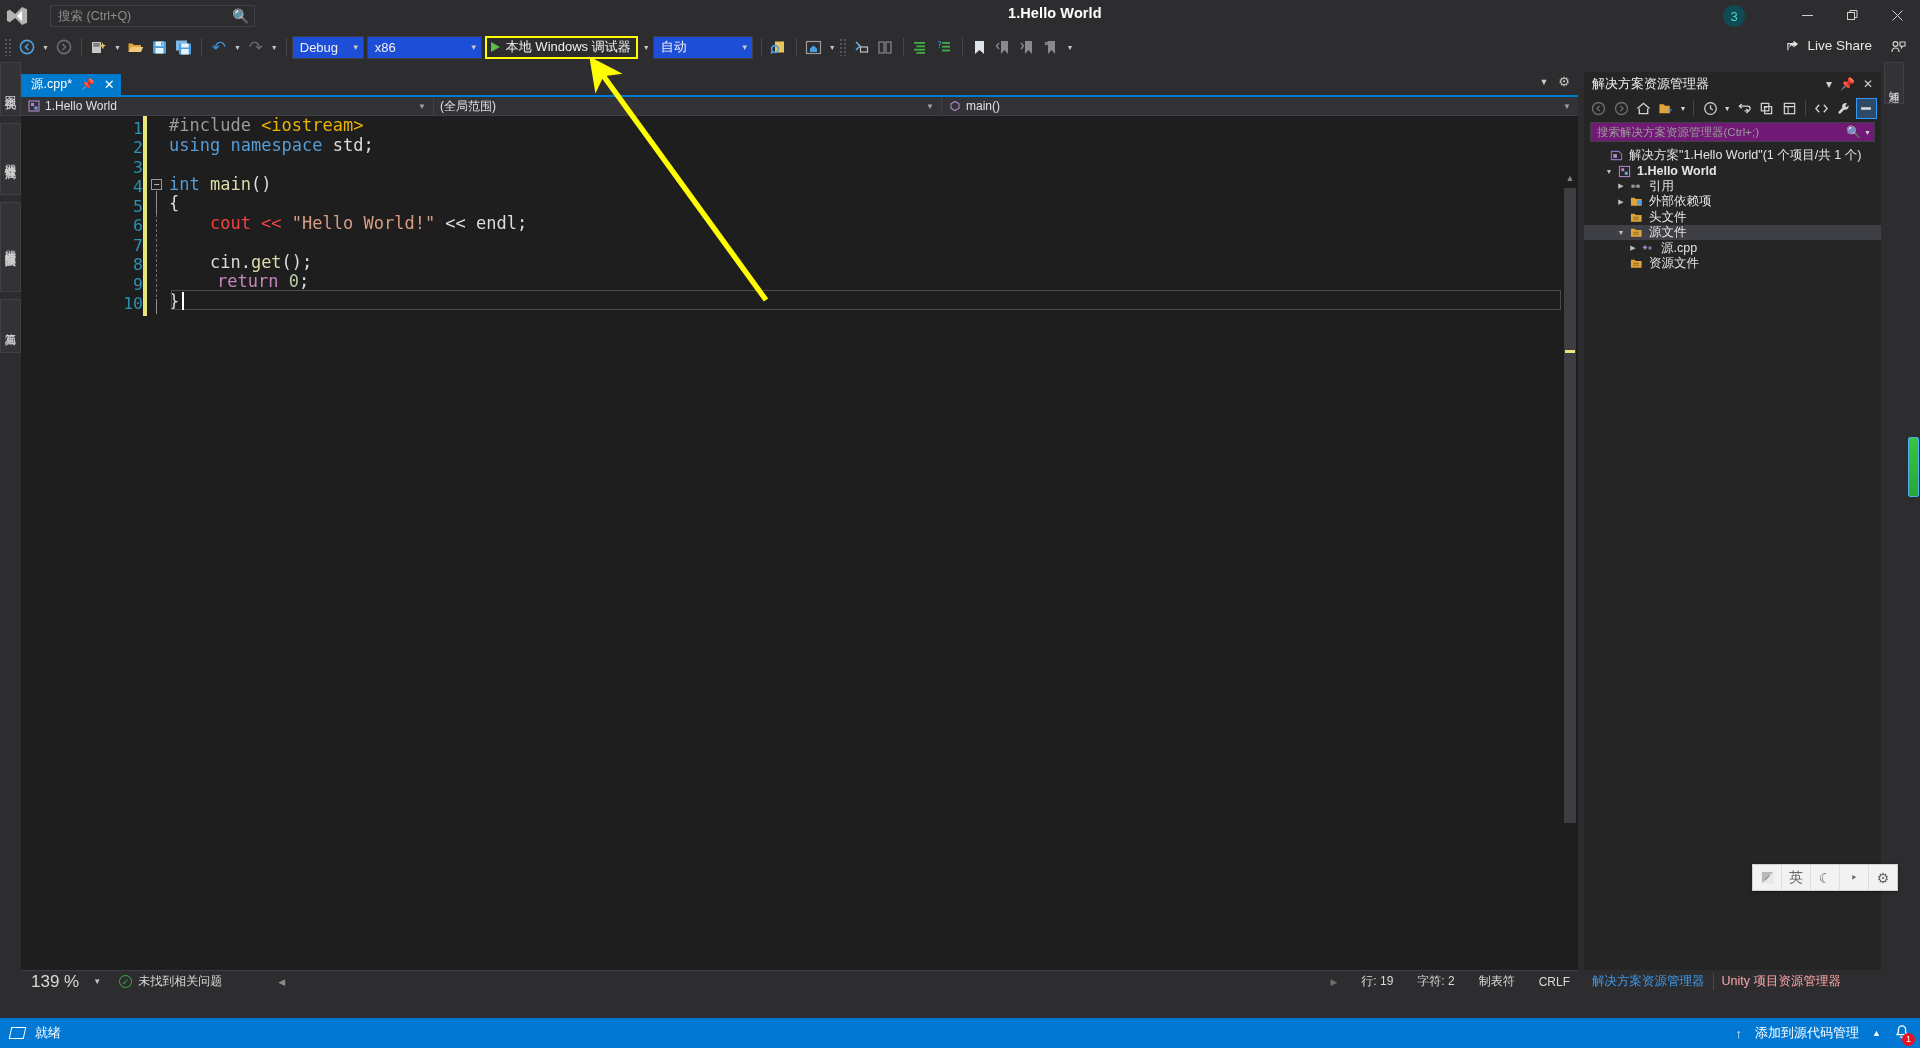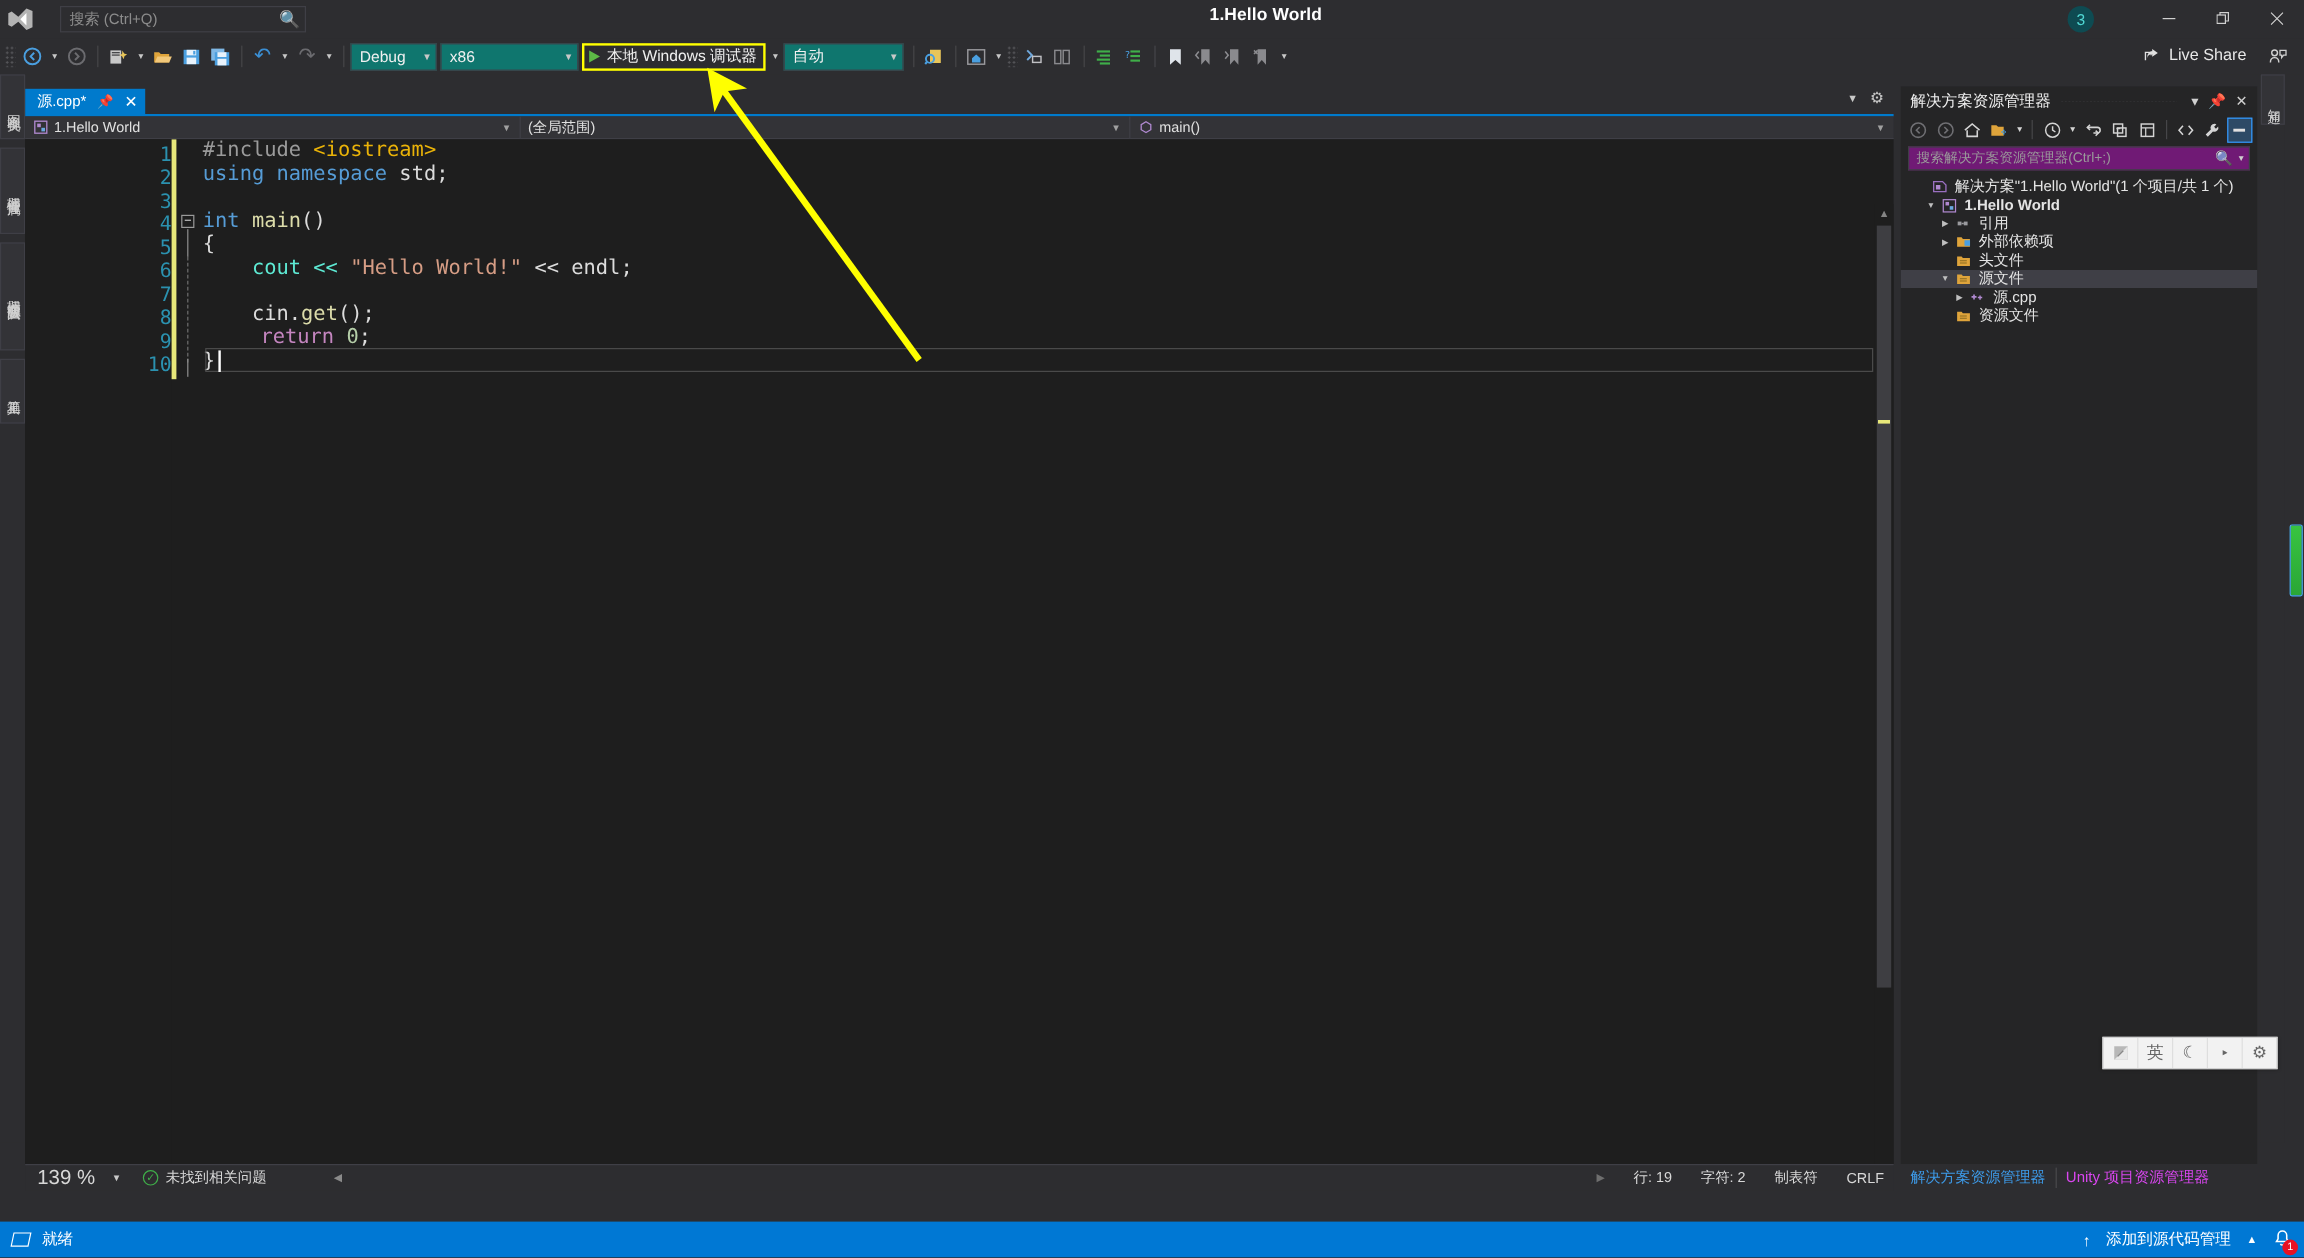--- a/index.html
+++ b/index.html
@@ -60,21 +60,21 @@
   .grip { width: 9px; height: 18px; margin-right: 2px;
     background-image: radial-gradient(#5a5a5e 1px, transparent 1px);
     background-size: 4px 4px; opacity:.9; }
   .tb-btn {
     height: 24px; min-width: 24px; display: flex; align-items: center; justify-content: center;
     color: #d8d8d8; font-size: 13px; padding: 0 2px;
   }
   .tb-sep { width: 1px; height: 18px; background: #464649; margin: 0 5px; }
   .tb-caret { color: #c8c8c8; font-size: 7px; padding: 0 3px; }
   .combo {
-    height: 23px; background: #0f766e; border: 1px solid #3f3f46;
+    height: 23px; background: #1d4ed8; border: 1px solid #3f3f46;
     display: flex; align-items: center; justify-content: space-between;
     color: #f0f0f0; font-size: 13px; padding: 0 3px 0 7px; margin-right: 3px;
   }
   .combo .cv { white-space: nowrap; }
   .combo .ca { color: #c8c8c8; font-size: 8px; margin-left: 6px; }
   .run-btn {
     height: 23px; display: flex; align-items: center; color: #f0f0f0; font-size: 13px;
     padding: 0 5px 0 4px; border: 2px solid #ffff00; margin-right: 2px;
   }
   .run-btn .tri {
@@ -227,21 +227,21 @@
   }
   .rr-green {
     position:absolute; left:1908px; top:437px; width:11px; height:60px;
     background: linear-gradient(#38c441,#2aa636); border:1px solid #4ab0f0; border-radius:2px;
   }
 
   .solex-bottom-tabs {
     position:absolute; left:1584px; top:970px; width:336px; height:22px;
     display:flex; align-items:center; gap:0px; font-size:12.5px;
   }
-  .sbt { padding: 0 8px; color:#d946ef; }
+  .sbt { padding: 0 8px; color:#fca5a5; }
   .sbt.act { color:#3d9ae8; border-right:1px solid #4a4a4d; }
 
   
   .ime {
     position:absolute; left:1752px; top:864px; width:146px; height:27px;
     background:#f2f2f2; border:1px solid #d0d0d0; display:flex; align-items:center;
     box-shadow: 0 1px 3px rgba(0,0,0,.4);
   }
   .ime-cell { flex:1; height:100%; display:flex; align-items:center; justify-content:center;
     color:#666; font-size:14px; border-right:1px solid #dedede; }
@@ -527,21 +527,21 @@
         <div class="fold-line" style="left:5px;top:98px;height:88px" data-name="fold-line"></div>
         <div class="fold-line" style="left:5px;top:183px;height:15px;border-left-style:solid;border-left-color:#909090;" data-name="fold-line"></div>
       </div>
 
       <div class="code-lines" data-name="code-text">
         <div class="cl" style="top:0px" data-name="code-line-1"><span style="color:#9b9b9b">#include </span><span style="color:#eab308">&lt;iostream&gt;</span></div>
         <div class="cl" style="top:19.5px" data-name="code-line-2"><span style="color:#569cd6">using</span><span style="color:#dcdcdc"> </span><span style="color:#569cd6">namespace</span><span style="color:#dcdcdc"> std;</span></div>
         <div class="cl" style="top:39px" data-name="code-line-3"></div>
         <div class="cl" style="top:58.5px" data-name="code-line-4"><span style="color:#569cd6">int</span><span style="color:#dcdcdc"> </span><span style="color:#dcdcaa">main</span><span style="color:#dcdcdc">()</span></div>
         <div class="cl" style="top:78px" data-name="code-line-5"><span style="color:#dcdcdc">{</span></div>
-        <div class="cl" style="top:97.5px" data-name="code-line-6"><span style="color:#5eead4">    cout &lt;&lt; </span><span style="color:#d69d85">"Hello World!"</span><span style="color:#dcdcdc"> &lt;&lt; endl;</span></div>
+        <div class="cl" style="top:97.5px" data-name="code-line-6"><span style="color:#ef4444">    cout &lt;&lt; </span><span style="color:#d69d85">"Hello World!"</span><span style="color:#dcdcdc"> &lt;&lt; endl;</span></div>
         <div class="cl" style="top:117px" data-name="code-line-7"></div>
         <div class="cl" style="top:136.5px" data-name="code-line-8"><span style="color:#dcdcdc">    cin.</span><span style="color:#dcdcaa">get</span><span style="color:#dcdcdc">();</span></div>
         <div class="cl" style="top:156px" data-name="code-line-9"><span style="color:#c586c0">return</span><span style="color:#dcdcdc"> </span><span style="color:#b5cea8">0</span><span style="color:#dcdcdc">;</span></div>
         <div class="cl" style="top:175.5px" data-name="code-line-10"><span style="color:#dcdcdc">}</span></div>
       </div>
 
       <style>[data-name="code-line-9"]{left:48px}</style>
 
       <div class="cur-line-box" style="top:174px" data-name="current-line-highlight"></div>
       <div class="caret" style="left:161px;top:176px;height:18px" data-name="text-caret"></div>

